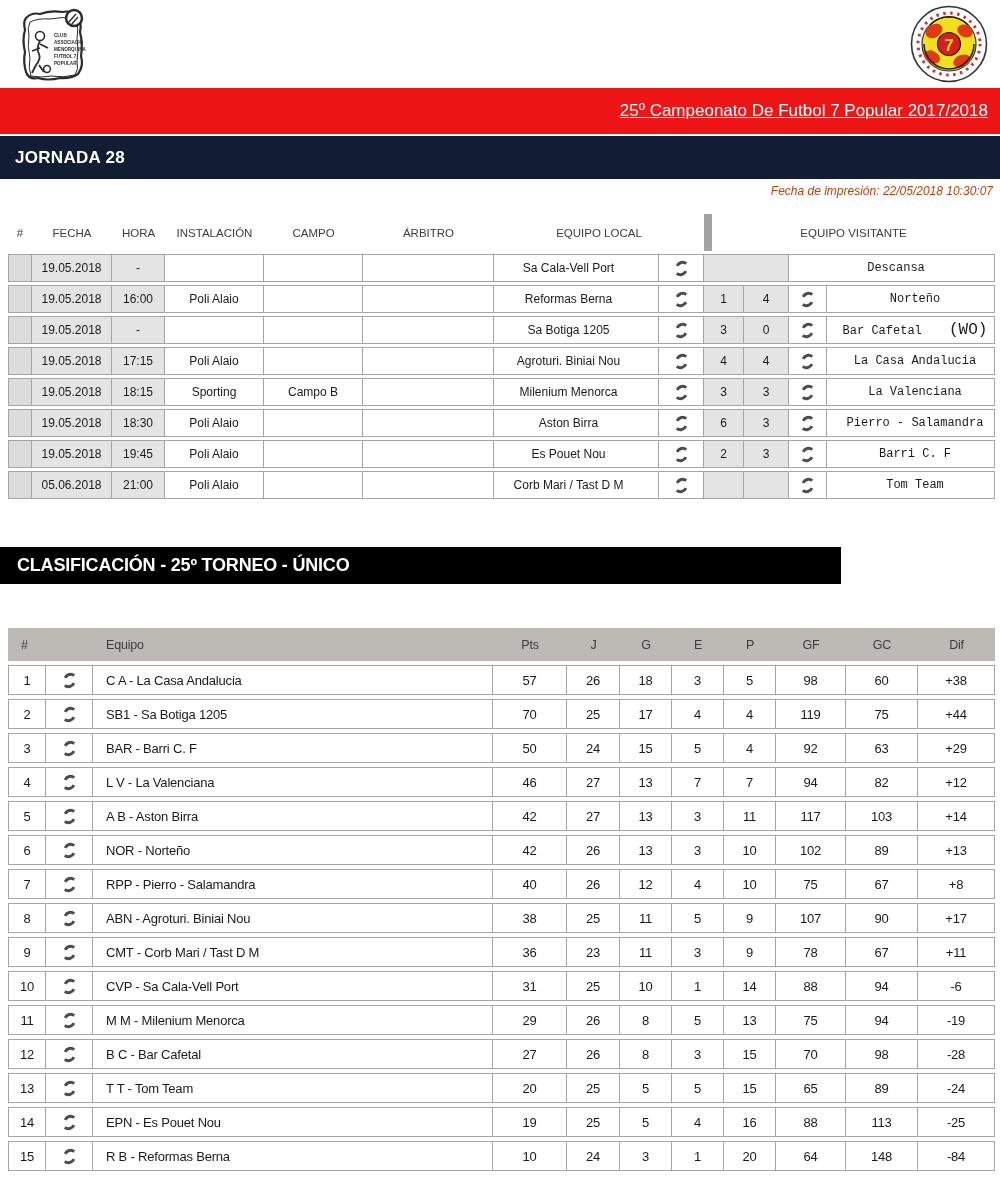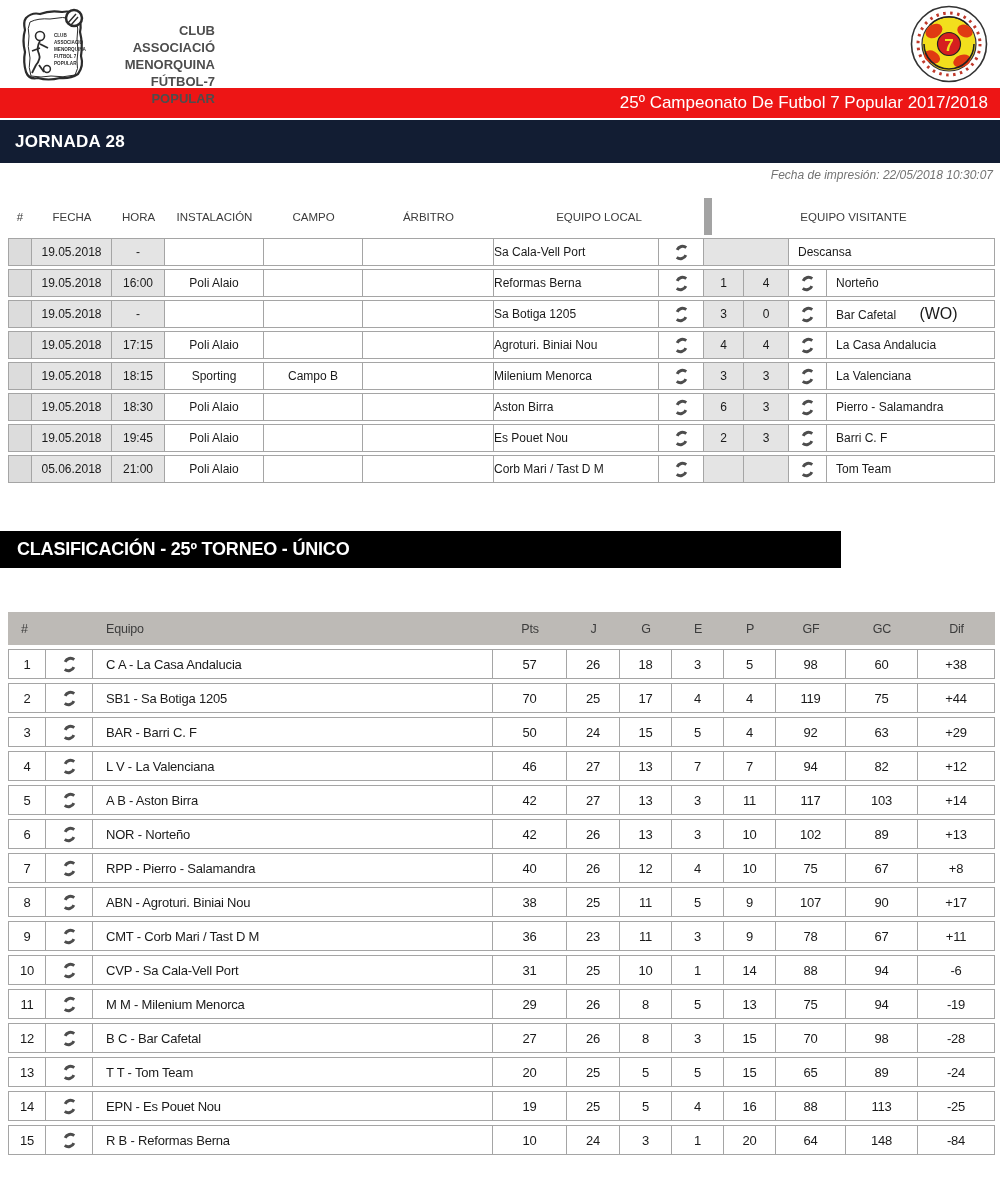--- a/index.html
+++ b/index.html
@@ -14,31 +14,31 @@
   
   .top { position:relative; height:88px; }
   .logo-left { position:absolute; left:16px; top:6px; width:76px; height:78px; }
   .club-name {
     position:absolute; left:95px; top:22px; width:120px;
     text-align:right; font-weight:bold; font-size:13px; line-height:17px; color:#4d4d4d;
   }
   .logo-right { position:absolute; right:12px; top:5px; width:78px; height:78px; }
 
   .red-banner {
-    height:30px; background:#ed1515; color:#ffffff;
+    height:46px; background:#ed1515; color:#ffffff;
     display:flex; align-items:center; justify-content:flex-end;
-    padding-right:12px; font-size:17px;
+    padding-right:12px; font-size:17px;text-decoration:underline;
   }
   .navy-banner {
     height:43px; background:#121d33; color:#ffffff; margin-top:2px;
     display:flex; align-items:center; padding-left:15px;
     font-size:17px; font-weight:bold; letter-spacing:.3px;
   }
   .print-date {
-    text-align:right; padding:5px 7px 0 0; color:#737373;
+    text-align:right; padding:5px 7px 0 0; color:#c2410c;
     font-style:italic; font-size:12px; height:24px;
   }
 
   
   table { border-collapse:separate; table-layout:fixed; }
   td { vertical-align:middle; overflow:hidden; white-space:nowrap; }
 
   .matches {
     margin:8px 5px 0 8px; width:987px;
     border-spacing:0 3px; font-size:12px;
@@ -49,22 +49,22 @@
   }
   .matches td:first-child { border-left:1px solid #a5a5a5; }
   .matches tr.mhead td { border:none; background:transparent; height:37px; }
   .matches td.plain { color:#3c3c3c; font-size:11.5px; }
   .matches td.eqhead {
     background:#c9c9c9; color:#3c3c3c; font-size:11.5px;
   }
   .matches td.eqhead.gapleft { border-left:8px solid #a3a3a3; }
   .matches td.numcell { background:#dcdcdc; }
   .matches td.graycell { background:#e4e4e4; }
-  .matches td.localname { text-align:left; padding-right:15px; }
-  .matches td.visitname { text-align:left; padding-left:9px; }
+  .matches td.localname { text-align:center; padding-right:15px; }
+  .matches td.visitname { text-align:center; padding-left:9px;font-family:Liberation Mono, monospace; }
   .matches .wo { font-size:16px;margin-left:20px; }
   .bdg { width:19px; height:19px; display:inline-block; vertical-align:middle; }
 
   
   .black-banner {
     margin:45px 5px 0 0; width:841px; height:37px; background:#000000;
     color:#ffffff; display:flex; align-items:center; padding-left:17px;
     font-size:18px; font-weight:bold; letter-spacing:-.2px;
   }
 
@@ -102,25 +102,20 @@
           <circle cx="31" cy="63" r="3.4" stroke-width="1.5"></circle>
         </g>
         <g fill="#2b2b2b" font-size="4.6" font-family="Liberation Sans, sans-serif" font-weight="bold">
           <text x="38" y="31">CLUB</text>
           <text x="38" y="38">ASSOCIACIO</text>
           <text x="38" y="45">MENORQUINA</text>
           <text x="38" y="52">FUTBOL 7</text>
           <text x="38" y="59">POPULAR</text>
         </g>
       </svg>
-    </div>
-    <div class="club-name">
-      <div>CLUB ASSOCIACIÓ</div>
-      <div>MENORQUINA</div>
-      <div>FÚTBOL-7 POPULAR</div>
     </div>
     <div class="logo-right">
       <svg viewBox="0 0 78 78" width="78" height="78">
         <circle cx="39" cy="39" r="37.5" fill="#ffffff" stroke="#333333" stroke-width="1.6"></circle>
         <circle cx="39" cy="39" r="31" fill="none" stroke="#c0392b" stroke-width="3" stroke-dasharray="2.5 4.5"></circle>
         <circle cx="39" cy="39" r="27" fill="#f2df1d" stroke="#333333" stroke-width="1.2"></circle>
         <g fill="#e03a12">
           <ellipse cx="24" cy="26" rx="9" ry="6.5" transform="rotate(-30 24 26)"></ellipse>
           <ellipse cx="55" cy="26" rx="8" ry="6" transform="rotate(25 55 26)"></ellipse>
           <ellipse cx="22" cy="52" rx="8.5" ry="6" transform="rotate(28 22 52)"></ellipse>

